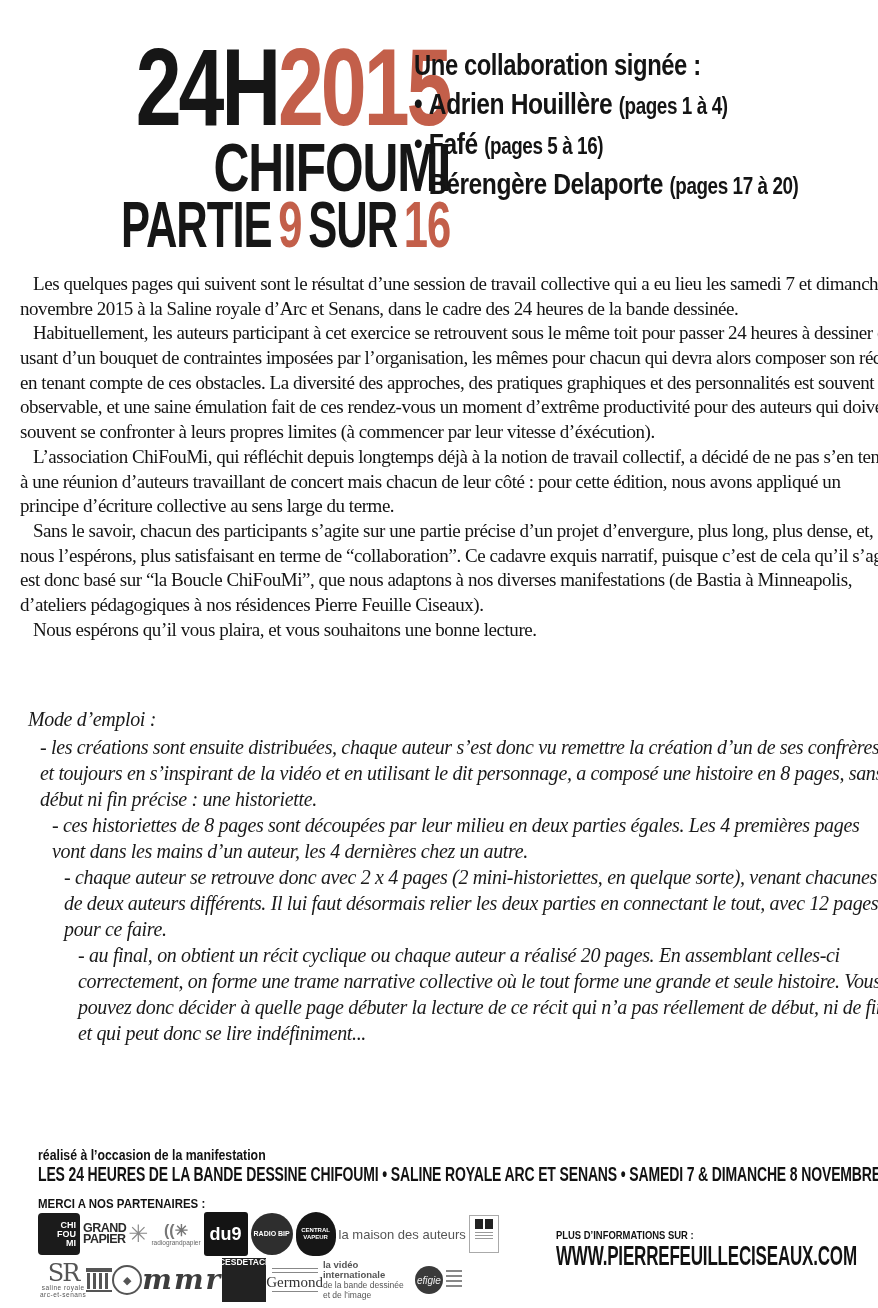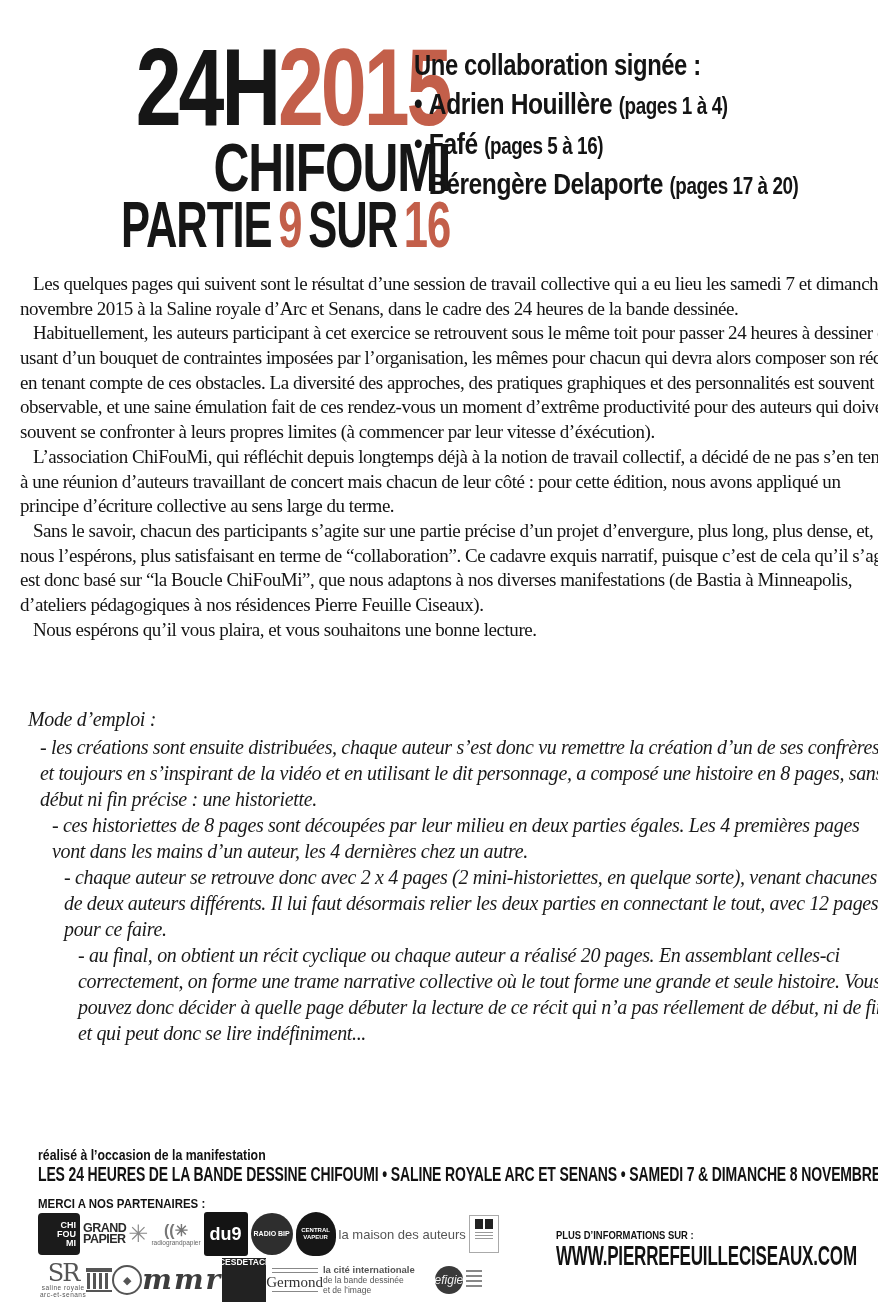--- a/index.html
+++ b/index.html
@@ -104,21 +104,21 @@
       align-items:flex-start; justify-content:center; padding-left:5px; box-sizing:border-box;
       font-weight:bold; font-size:8.5px; line-height:9px; }
   .lg-germond { display:flex; flex-direction:column; align-items:center; color:#333; }
   .lg-germond .rule { width:46px; height:3px; border-top:1px solid #888; border-bottom:1px solid #888; margin-bottom:2px; }
   .lg-germond .gm { font-family:"Liberation Serif", serif; font-size:15px; line-height:14px; }
   .lg-germond .rule2 { width:46px; height:1px; background:#888; margin-top:2px; }
   .lg-cite { font-size:8.5px; line-height:10px; color:#555; width:92px; }
   .lg-cite b { font-size:9.5px; }
   .lg-efigie { display:flex; align-items:center; gap:3px; }
   .lg-efigie .circ { width:28px; height:28px; border-radius:50%; background:#3a3a3a; color:#eee;
-      display:flex; align-items:center; justify-content:center; font-size:12px; font-style:italic;margin-left:20px; }
+      display:flex; align-items:center; justify-content:center; font-size:10px; font-style:italic; }
   .lg-efigie .lines { width:16px; height:20px;
       background:repeating-linear-gradient(#888 0 2px, transparent 2px 5px); }
 
   
   .info { position:absolute; left:556px; top:1229px; font-family:"Liberation Sans", sans-serif; font-weight:bold; color:#121212; }
   .info-label { display:block; white-space:nowrap; font-size:11.5px; transform:scaleX(.82); transform-origin:left top; line-height:13px; }
   .info-url { display:block; white-space:nowrap; font-size:27px; transform:scaleX(.63); transform-origin:left top; line-height:29px; letter-spacing:-0.3px; }
 </style>
 </head>
 <body>
@@ -221,21 +221,21 @@
       <span>PIÈCES</span>
       <span>DETA</span>
       <span>CHEES</span>
     </div>
     <div class="lg-germond">
       <span class="rule"></span>
       <span class="gm">Germond</span>
       <span class="rule2"></span>
     </div>
     <div class="lg-cite">
-      <b>la cité internationale</b><br>
+      <b>la vidéo internationale</b><br>
       <span>de la bande dessinée</span><br>
       <span>et de l’image</span>
     </div>
     <div class="lg-efigie">
       <span class="circ">efigie</span>
       <span class="lines"></span>
     </div>
   </div>
 
   <div class="info">

